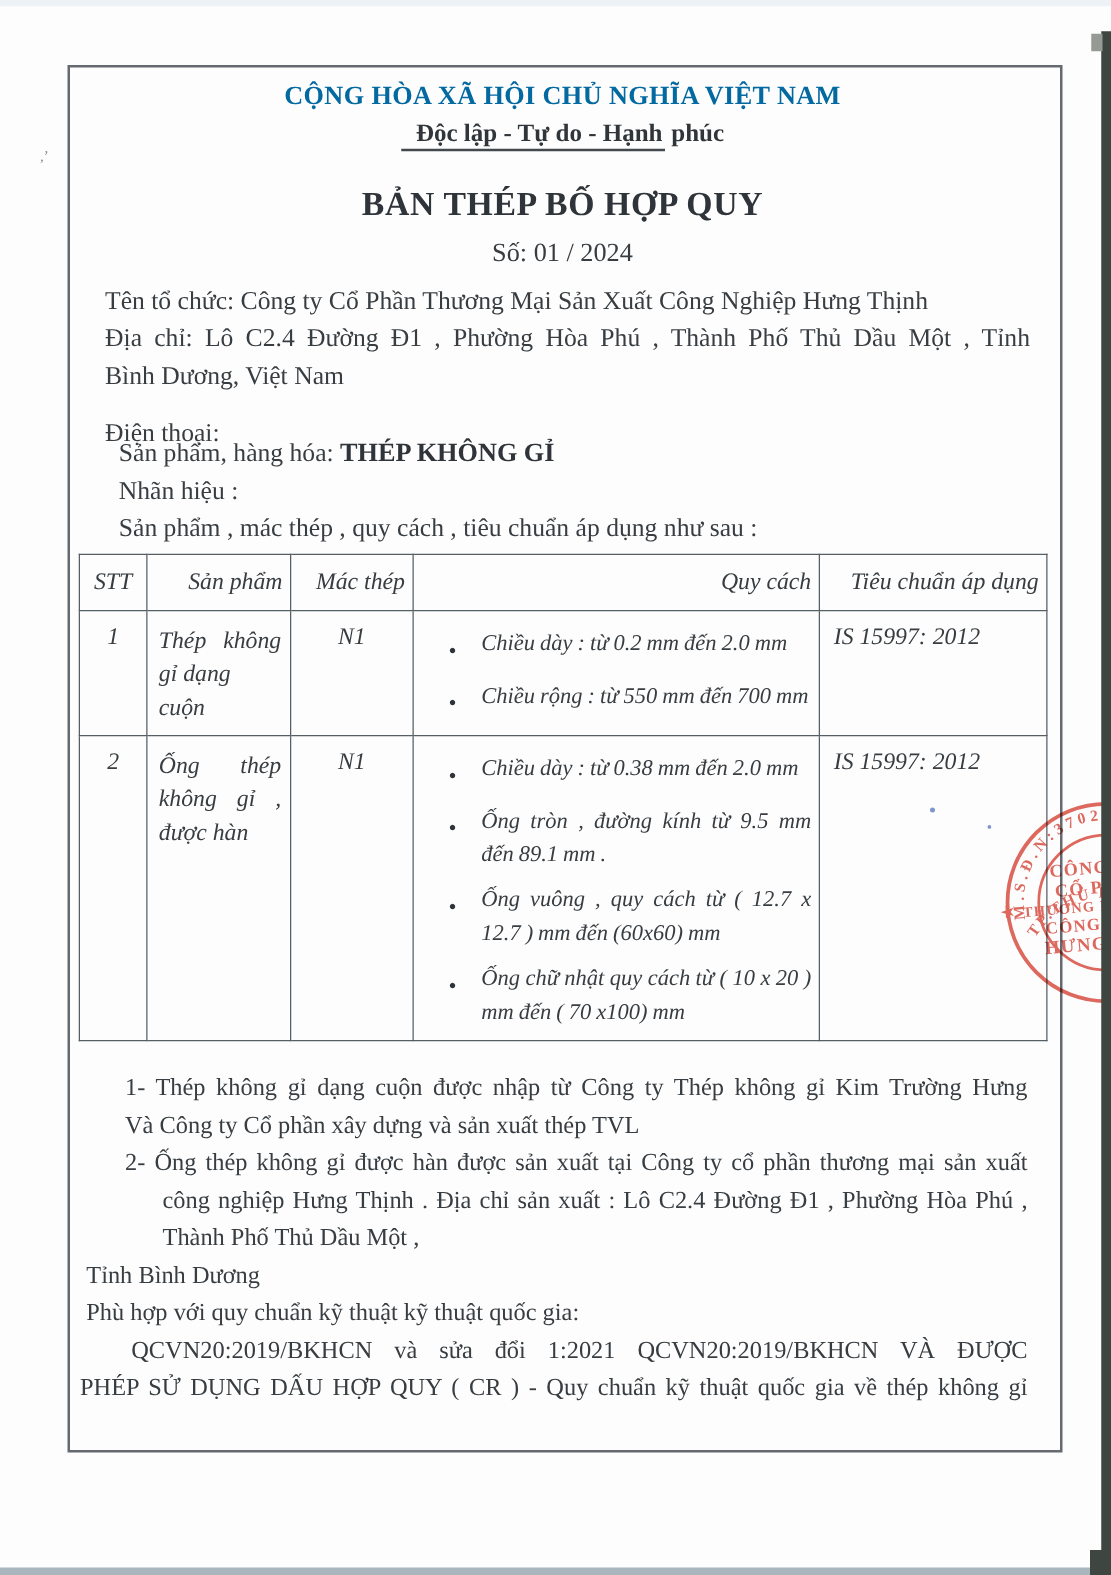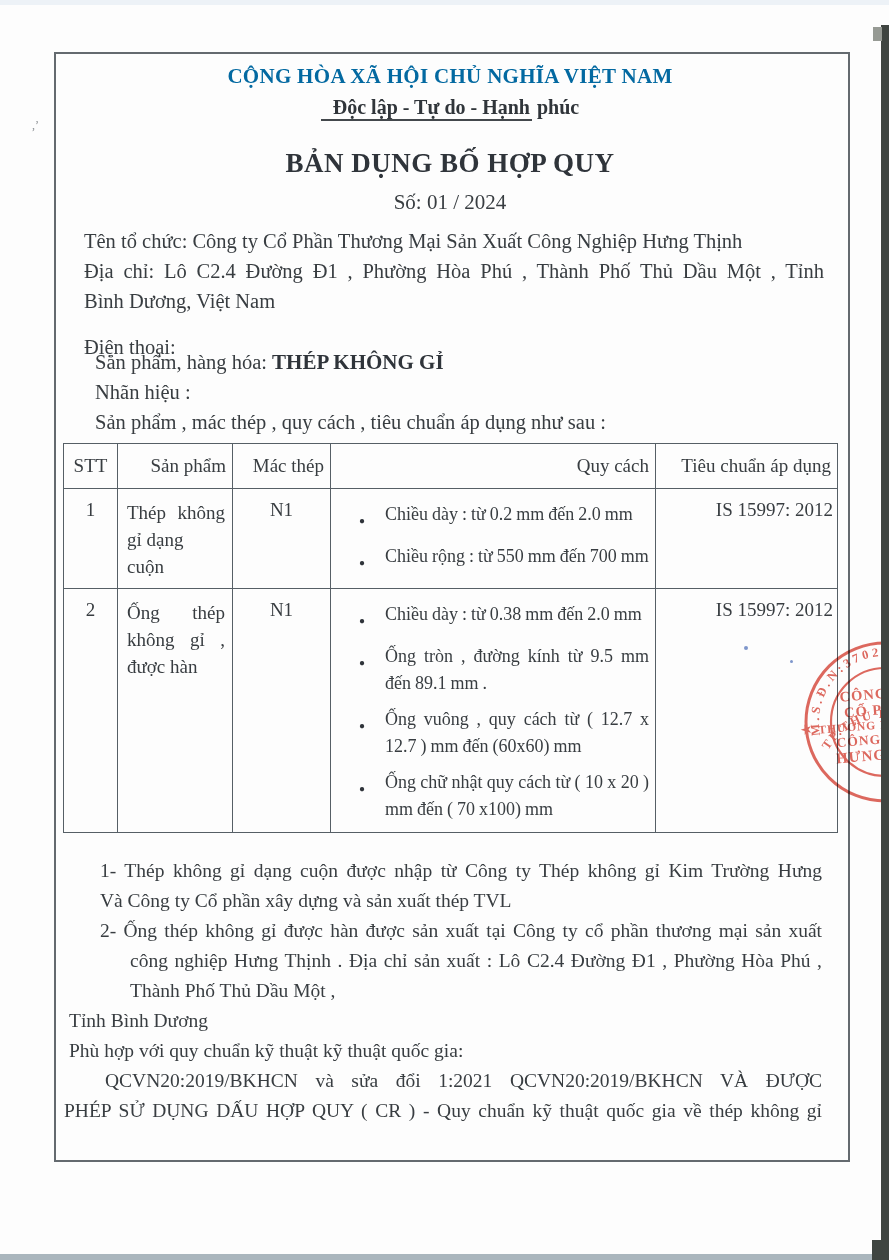--- a/index.html
+++ b/index.html
@@ -25,34 +25,34 @@
   
   .org{position:absolute;left:84px;top:226px;width:740px;font-size:20.5px;line-height:30px;}
   .fill{text-align:justify;text-align-last:justify;}
   .org .phone{margin-top:16px;}
   .product{position:absolute;left:95px;top:347px;width:730px;font-size:20.5px;line-height:30px;}
   .product b{font-size:21px;color:#2f343a;}
 
   
   table.spec-table{position:absolute;left:63px;top:443px;width:774px;
     border-collapse:collapse;table-layout:fixed;font-size:19px;color:#383d41;}
-  .spec-table th,.spec-table td{border:1.6px solid #565f66;vertical-align:top;overflow:hidden;}
+  .spec-table th,.spec-table td{border:1.6px solid #565f66;vertical-align:top;overflow:hidden;font-style:italic;}
   .spec-table th{height:40px;vertical-align:middle;text-align:right;
     padding:2px 6px 2px 10px;font-weight:normal;font-size:19px;}
   .spec-table th.h-stt{text-align:center;padding:2px;}
   .spec-table tr.r1{height:100px;}
   .spec-table tr.r2{height:233px;}
   .c-stt{text-align:center;padding-top:10px;}
   .c-prod{padding:10px 7px 0 9px;font-size:19px;line-height:27px;}
   .c-mac{text-align:center;padding-top:10px;}
   .c-spec{padding:12px 4px 0 28px;}
   .spec{display:flex;margin-bottom:9px;line-height:27px;font-size:18px;}
   .bullet{width:26px;flex:none;font-size:10px;padding-top:6px;color:#2f343a;}
   .spec-text{flex:1;text-align:justify;word-spacing:-.5px;padding-right:2px;}
-  .c-std{padding:10px 4px 0 11px;text-align:right;}
+  .c-std{padding:10px 4px 0 11px;}
 
   
   .notes{position:absolute;left:63px;top:856px;width:759px;font-size:19.5px;line-height:30px;}
   .ml1{margin-left:1px;} .ml22{margin-left:6px;} .ml37{margin-left:37px;}
   .ml42{margin-left:42px;} .ml67{margin-left:67px;}
   .tight{word-spacing:-2px;}
 
   
   .stamp{position:absolute;left:760px;top:618px;width:230px;height:215px;
     opacity:.85;mix-blend-mode:multiply;z-index:5;}
@@ -69,21 +69,21 @@
 <body>
 
 <div class="top-tint"></div>
 <div class="page-border"></div>
 
 <div class="national">
   <div class="nat1">CỘNG HÒA XÃ HỘI CHỦ NGHĨA VIỆT NAM</div>
   <div class="nat2"><span class="motto-underline">Độc lập - Tự do - Hạnh</span><span> phúc</span></div>
 </div>
 
-<div class="doc-title">BẢN DỤNG BỐ HỢP QUY</div>
+<div class="doc-title">BẢN THÉP BỐ HỢP QUY</div>
 <div class="doc-number">Số: 01 / 2024</div>
 
 <div class="org">
   <div>Tên tổ chức: Công ty Cổ Phần Thương Mại Sản Xuất Công Nghiệp Hưng Thịnh</div>
   <div class="fill">Địa chỉ: Lô C2.4 Đường Đ1 , Phường Hòa Phú , Thành Phố Thủ Dầu Một , Tỉnh</div>
   <div>Bình Dương, Việt Nam</div>
   <div class="phone">Điện thoại:</div>
 </div>
 
 <div class="product">

